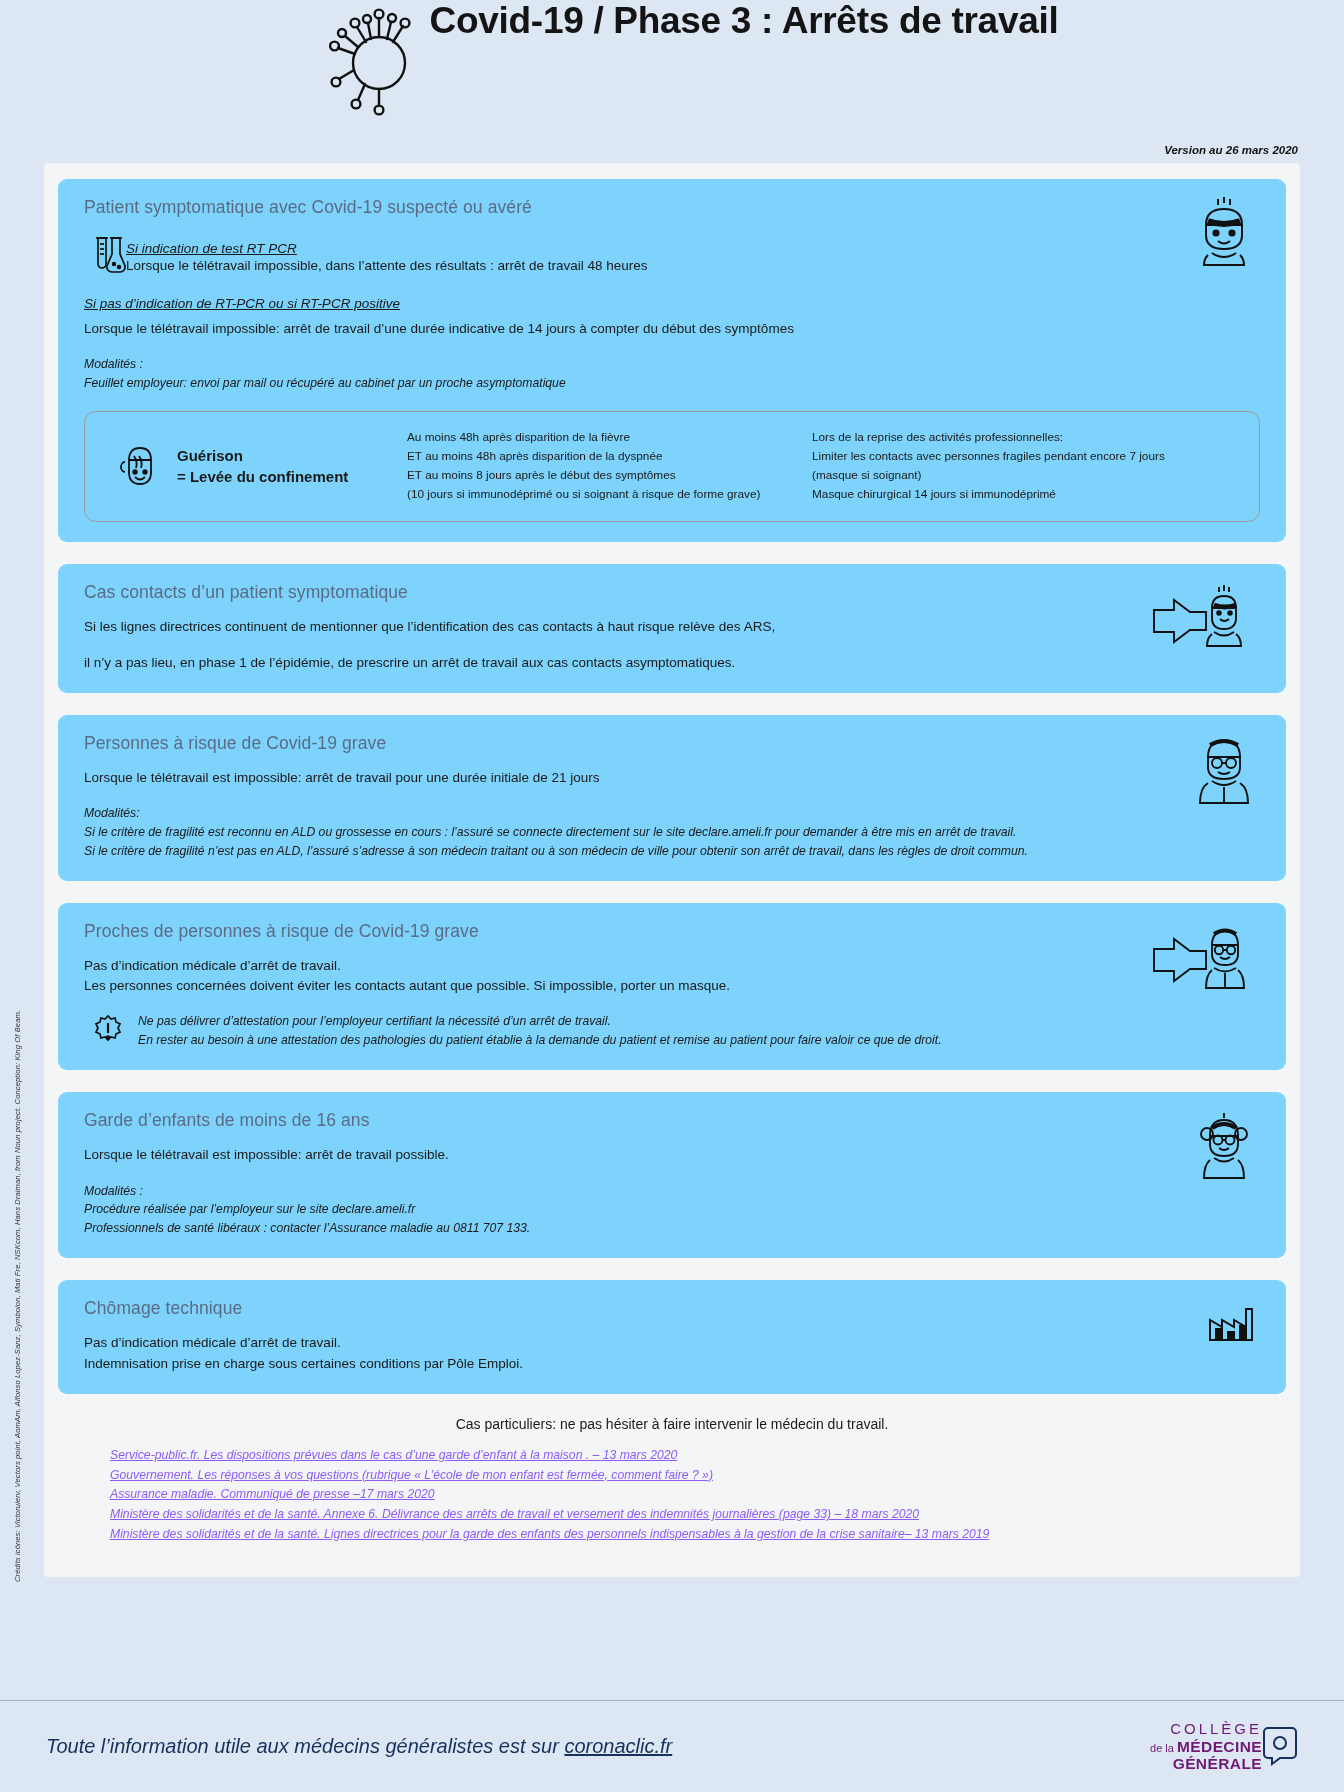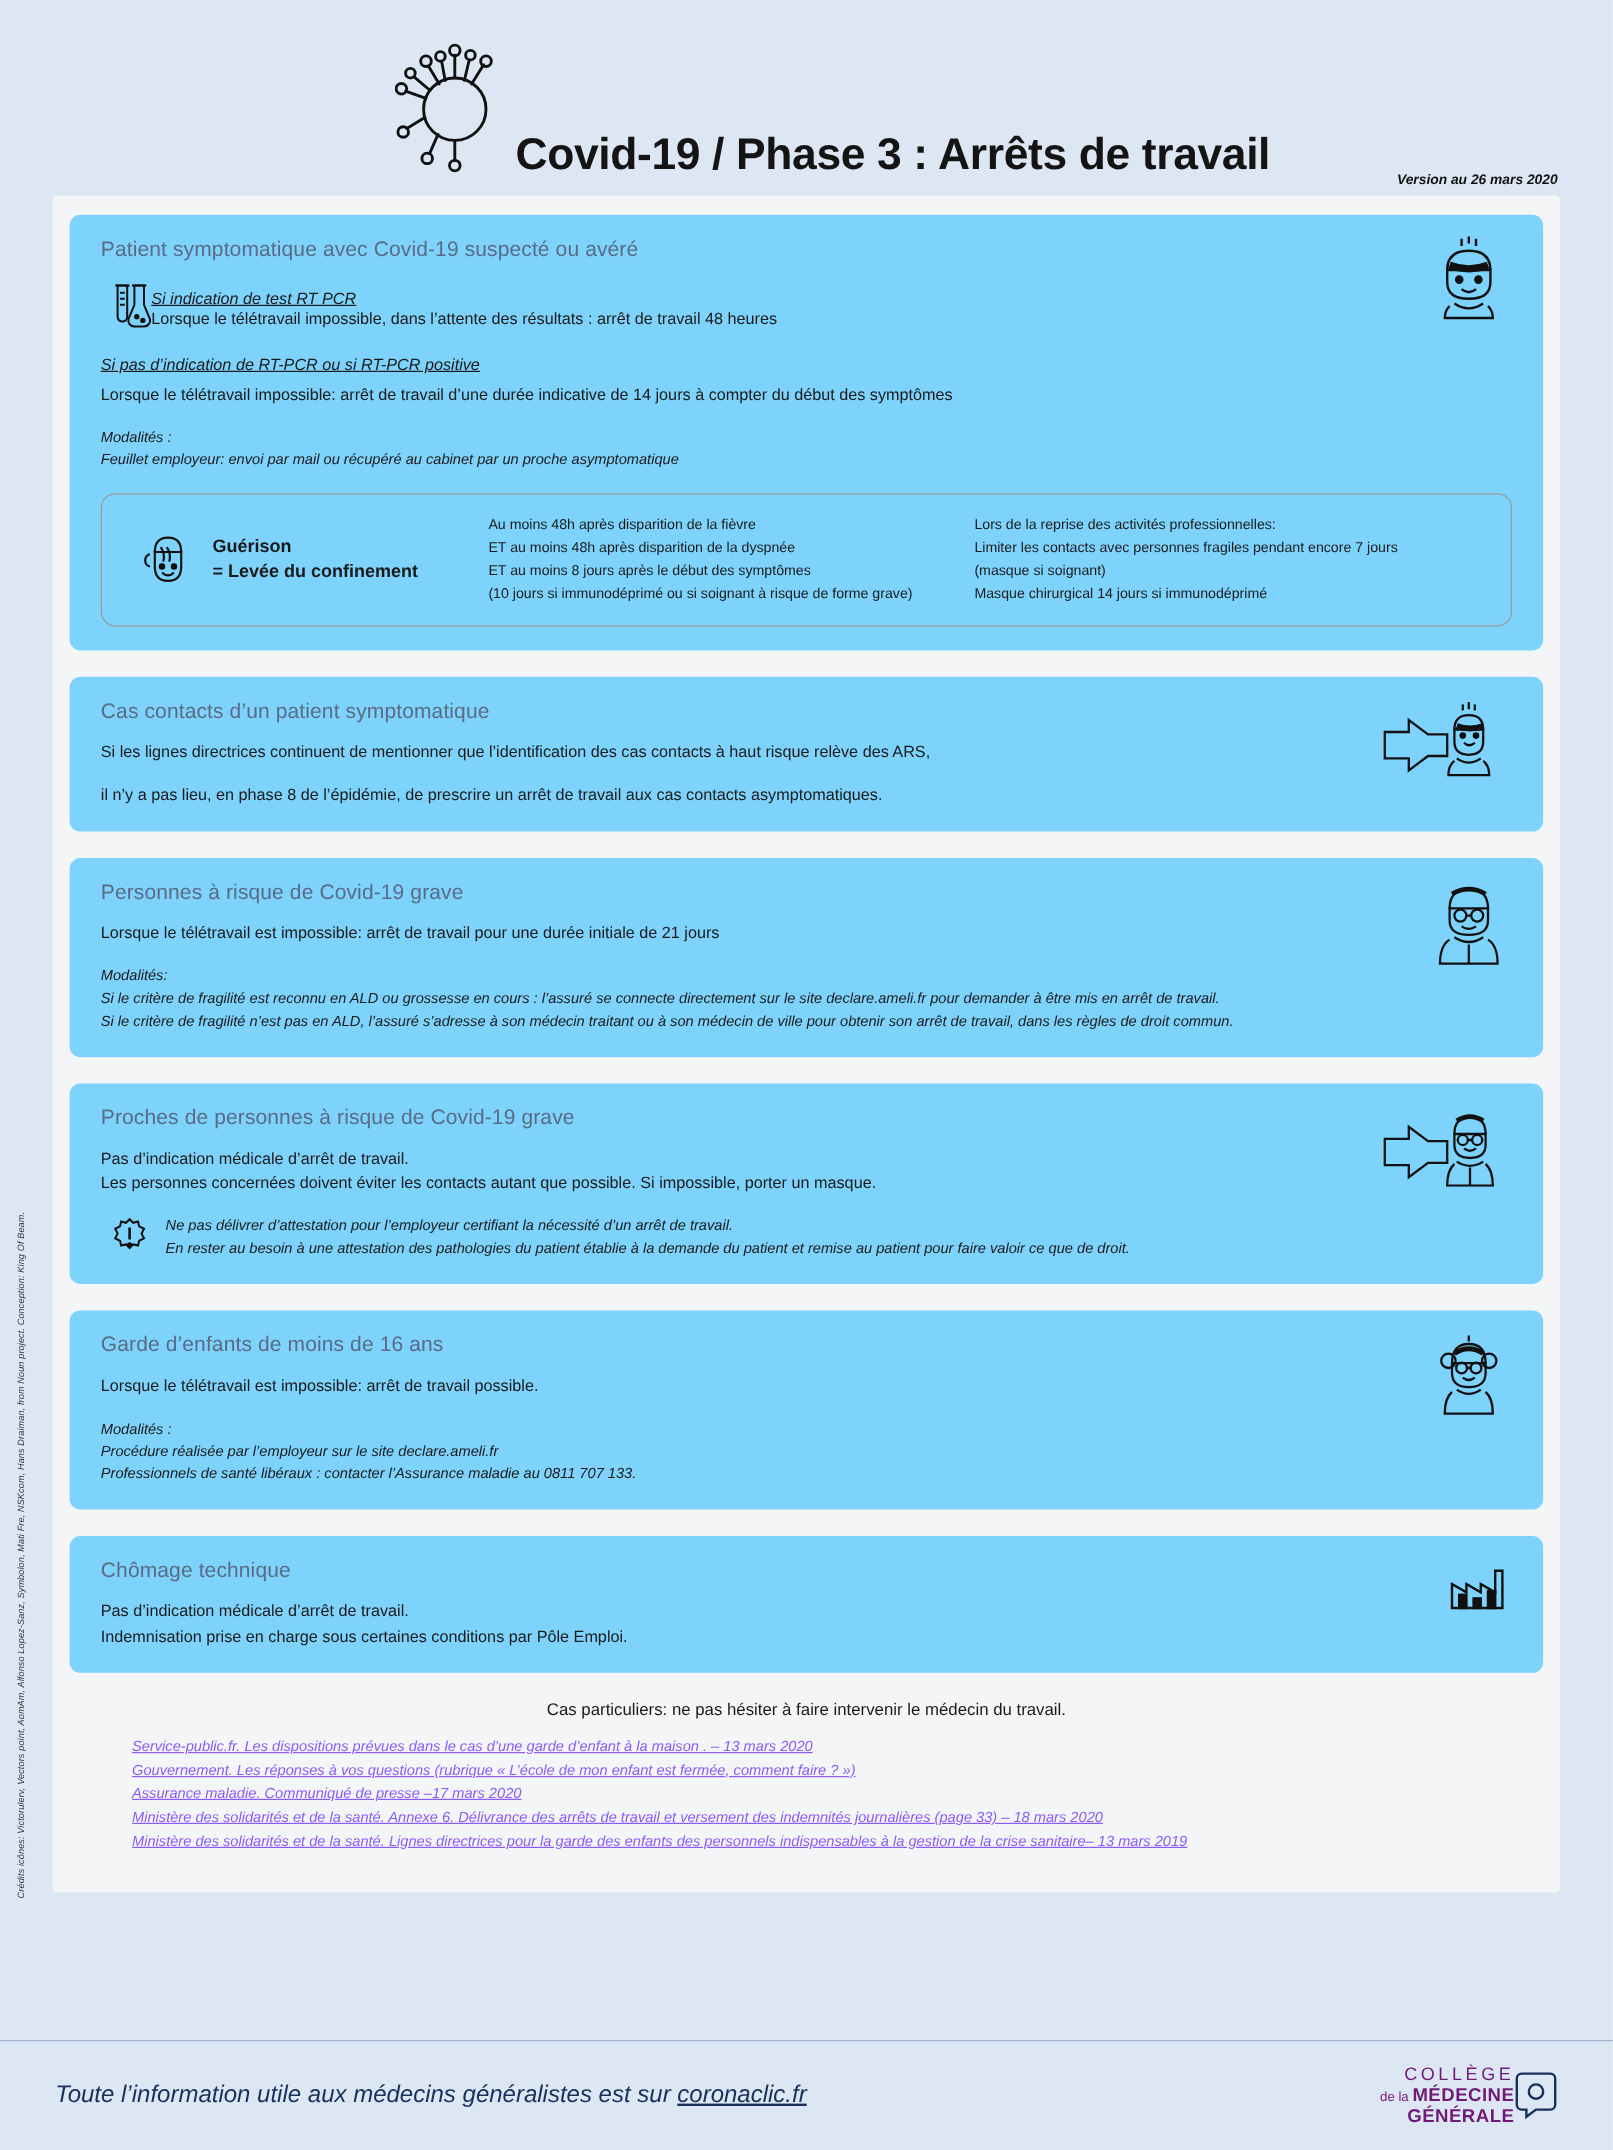--- a/index.html
+++ b/index.html
@@ -9,21 +9,21 @@
     font-family: "Liberation Sans", sans-serif;
     color: #1a1a1a;
     position: relative;
     overflow: hidden;
   }
 
   
   .header {
     height: 150px;
     display: flex;
-    align-items: flex-end;
+    align-items: flex-start;
     justify-content: center;
     gap: 5px;
     padding-left: 43px;
   }
   .virus-icon { width: 96px; height: 118px; flex: none; margin-top: 4px; }
   .page-title {
     font-size: 37px;
     font-weight: 700;
     letter-spacing: -0.3px;
     color: #141414;
@@ -321,21 +321,21 @@
           <line x1="74" y1="11" x2="74" y2="5"></line>
           <line x1="79" y1="12" x2="79" y2="7"></line>
           <path d="M64 52 q10 7 20 0"></path>
           <path d="M62 54 q-5 4-5 12 h34 q0-8-5-12"></path>
         </g>
       </svg>
     </span>
     <h2>Cas contacts d’un patient symptomatique</h2>
     <div class="body-line">Si les lignes directrices continuent de mentionner que l’identification des cas contacts à haut risque relève des ARS,</div>
     <div class="sp-16"></div>
-    <div class="body-line">il n’y a pas lieu, en phase 8 de l’épidémie, de prescrire un arrêt de travail aux cas contacts asymptomatiques.</div>
+    <div class="body-line">il n’y a pas lieu, en phase 1 de l’épidémie, de prescrire un arrêt de travail aux cas contacts asymptomatiques.</div>
   </div>
 
   <div class="card">
     <span class="corner-icon">
       <svg viewBox="0 0 72 74" width="72" height="74">
         <g fill="none" stroke="#111" stroke-width="1.9">
           <path d="M20 26 q0-16 16-16 q16 0 16 16"></path>
           <path d="M20 26 h32 v10 q0 12-16 12 q-16 0-16-12 z"></path>
           <path d="M22 14 q14-8 28 0" stroke-width="4"></path>
           <circle cx="29" cy="32" r="5"></circle>

